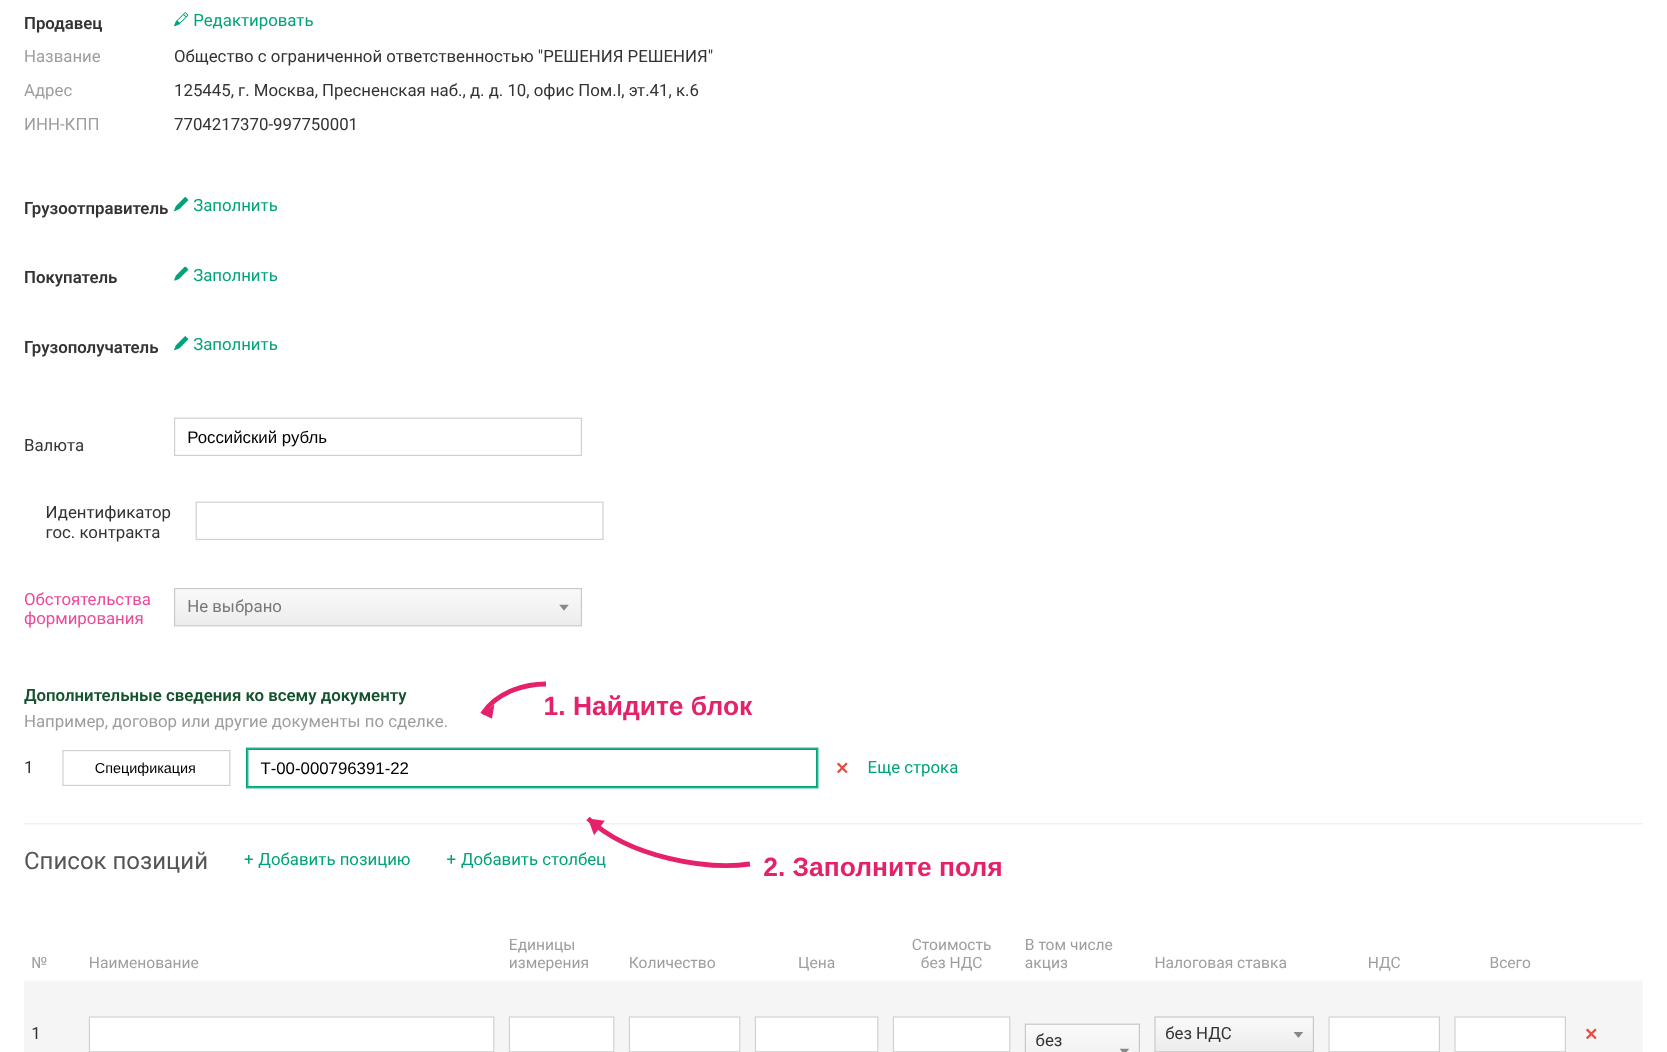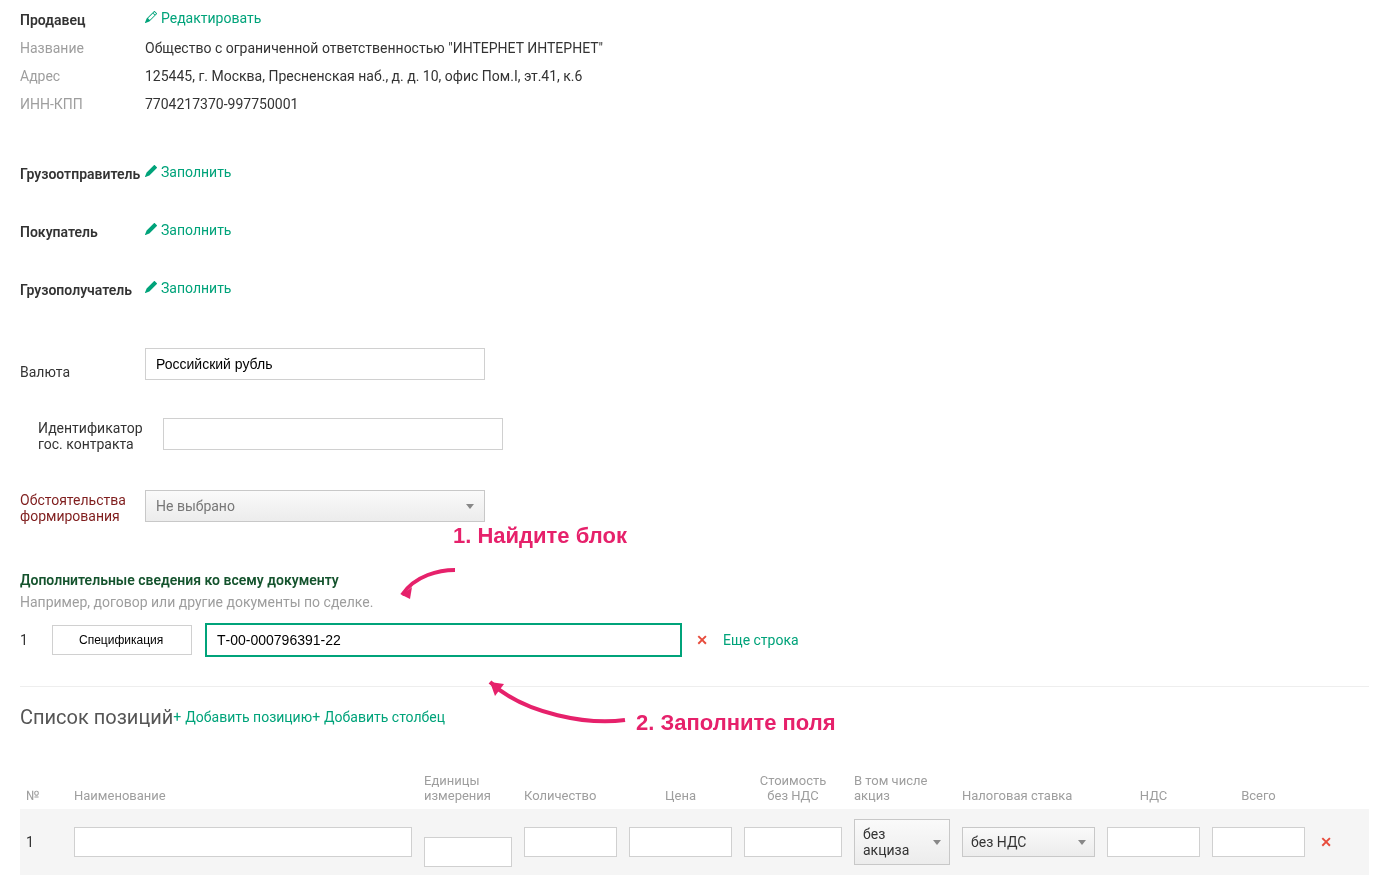--- a/index.html
+++ b/index.html
@@ -80,20 +80,21 @@
   padding: 7px 10px;
   width: 475px;
   font-size: 14px;
 }
 .x-close { color: #e74c3c; cursor: pointer; width: 14px; text-align: center; font-weight: bold; }
 .more-link { color: #00a37a; cursor: pointer; }
 .divider { border-top: 1px solid #eee; margin: 30px 0 18px; }
 .positions-header {
   display: flex;
   align-items: center;
+  gap: 30px;
   margin-bottom: 24px;
 }
 .positions-title { font-size: 20px; color: #555; font-weight: 400; }
 .add-link {
   color: #00a37a;
   cursor: pointer;
   display: inline-flex;
   align-items: center;
   gap: 4px;
 }
@@ -127,25 +128,25 @@
   font-size: 14px;
   background: linear-gradient(#fafafa, #ececec);
   display: flex;
   justify-content: space-between;
   align-items: center;
   cursor: pointer;
 }
 .td .x { color: #e74c3c; cursor: pointer; font-weight: bold; }
 .col-num { width: 48px; text-align: left; }
 .col-name { width: 350px; }
-.col-unit { width: 100px; margin-top: 20px; }
+.col-unit { width: 100px; }
 .col-qty { width: 105px; }
 .col-price { width: 115px; text-align: right; }
 .col-cost { width: 110px; text-align: right; }
-.col-excise { width: 108px; }
+.col-excise { width: 108px; margin-top: 28px; }
 .col-rate { width: 145px; }
 .col-vat { width: 105px; text-align: right; }
 .col-total { width: 105px; text-align: right; }
 .col-del { width: 30px; text-align: center; }
 .th.col-price, .th.col-cost, .th.col-vat, .th.col-total { text-align: center; }
 
 
 .anno { position: absolute; pointer-events: none; }
 .anno-text {
   font-family: "Segoe UI", Arial, sans-serif;
@@ -170,21 +171,21 @@
         <span>
           <svg viewBox="0 0 16 16">
               <path d="M12.146.146a.5.5 0 0 1 .708 0l3 3a.5.5 0 0 1 0 .708l-10 10a.5.5 0 0 1-.168.11l-5 2a.5.5 0 0 1-.65-.65l2-5a.5.5 0 0 1 .11-.168l10-10zM11.207 2.5 13.5 4.793 14.793 3.5 12.5 1.207 11.207 2.5zm1.586 3L10.5 3.207 4 9.707V10h.5a.5.5 0 0 1 .5.5v.5h.5a.5.5 0 0 1 .5.5v.5h.293l6.5-6.5z"></path>
             </svg>
         </span>
         <span>Редактировать</span>
       </div>
     </div>
     <div class="form-row">
       <div class="form-label">Название</div>
-      <div class="form-value">Общество с ограниченной ответственностью "ИНТЕРНЕТ ИНТЕРНЕТ"</div>
+      <div class="form-value">Общество с ограниченной ответственностью "РЕШЕНИЯ РЕШЕНИЯ"</div>
     </div>
     <div class="form-row">
       <div class="form-label">Адрес</div>
       <div class="form-value">125445, г. Москва, Пресненская наб., д. д. 10, офис Пом.I, эт.41, к.6</div>
     </div>
     <div class="form-row">
       <div class="form-label">ИНН-КПП</div>
       <div class="form-value">7704217370-997750001</div>
     </div>
   </div>
@@ -244,21 +245,21 @@
     <div class="form-label" style="color:#333;">
       <div>Идентификатор</div>
       <div>гос. контракта</div>
     </div>
     <input class="input-text" value="" style="">
   </div>
 
   <div style="height:30px"></div>
 
   <div class="form-row" style="align-items:flex-start;">
-    <div class="form-label" style="color:#7f1d1d;">
+    <div class="form-label" style="color:#ec4899;">
       <div>Обстоятельства</div>
       <div>формирования</div>
     </div>
     <div class="select-box">
       <span>Не выбрано</span>
       <span class="select-caret"></span>
     </div>
   </div>
 
   <div style="height:40px"></div>
@@ -325,21 +326,21 @@
           <span>без НДС</span>
           <span class="select-caret"></span>
         </div>
       </div>
       <div class="td col-vat"><input style=""></div>
       <div class="td col-total"><input style=""></div>
       <div class="td col-del"><span class="x">✕</span></div>
     </div>
   </div>
 
-  <div class="anno" style="left:433px; top:513px;">
+  <div class="anno" style="left:433px; top:566px;">
     <span class="anno-text">1. Найдите блок</span>
   </div>
   <svg class="anno-svg" style="left:370px; top:555px; width:80px; height:45px;" viewBox="0 0 80 45">
     <path d="M65 5 C 50 5, 25 10, 12 30"></path>
     <polygon class="arrowhead" points="12,30 22,22 20,34"></polygon>
   </svg>
 
   <div class="anno" style="left:616px; top:700px;">
     <span class="anno-text">2. Заполните поля</span>
   </div>

